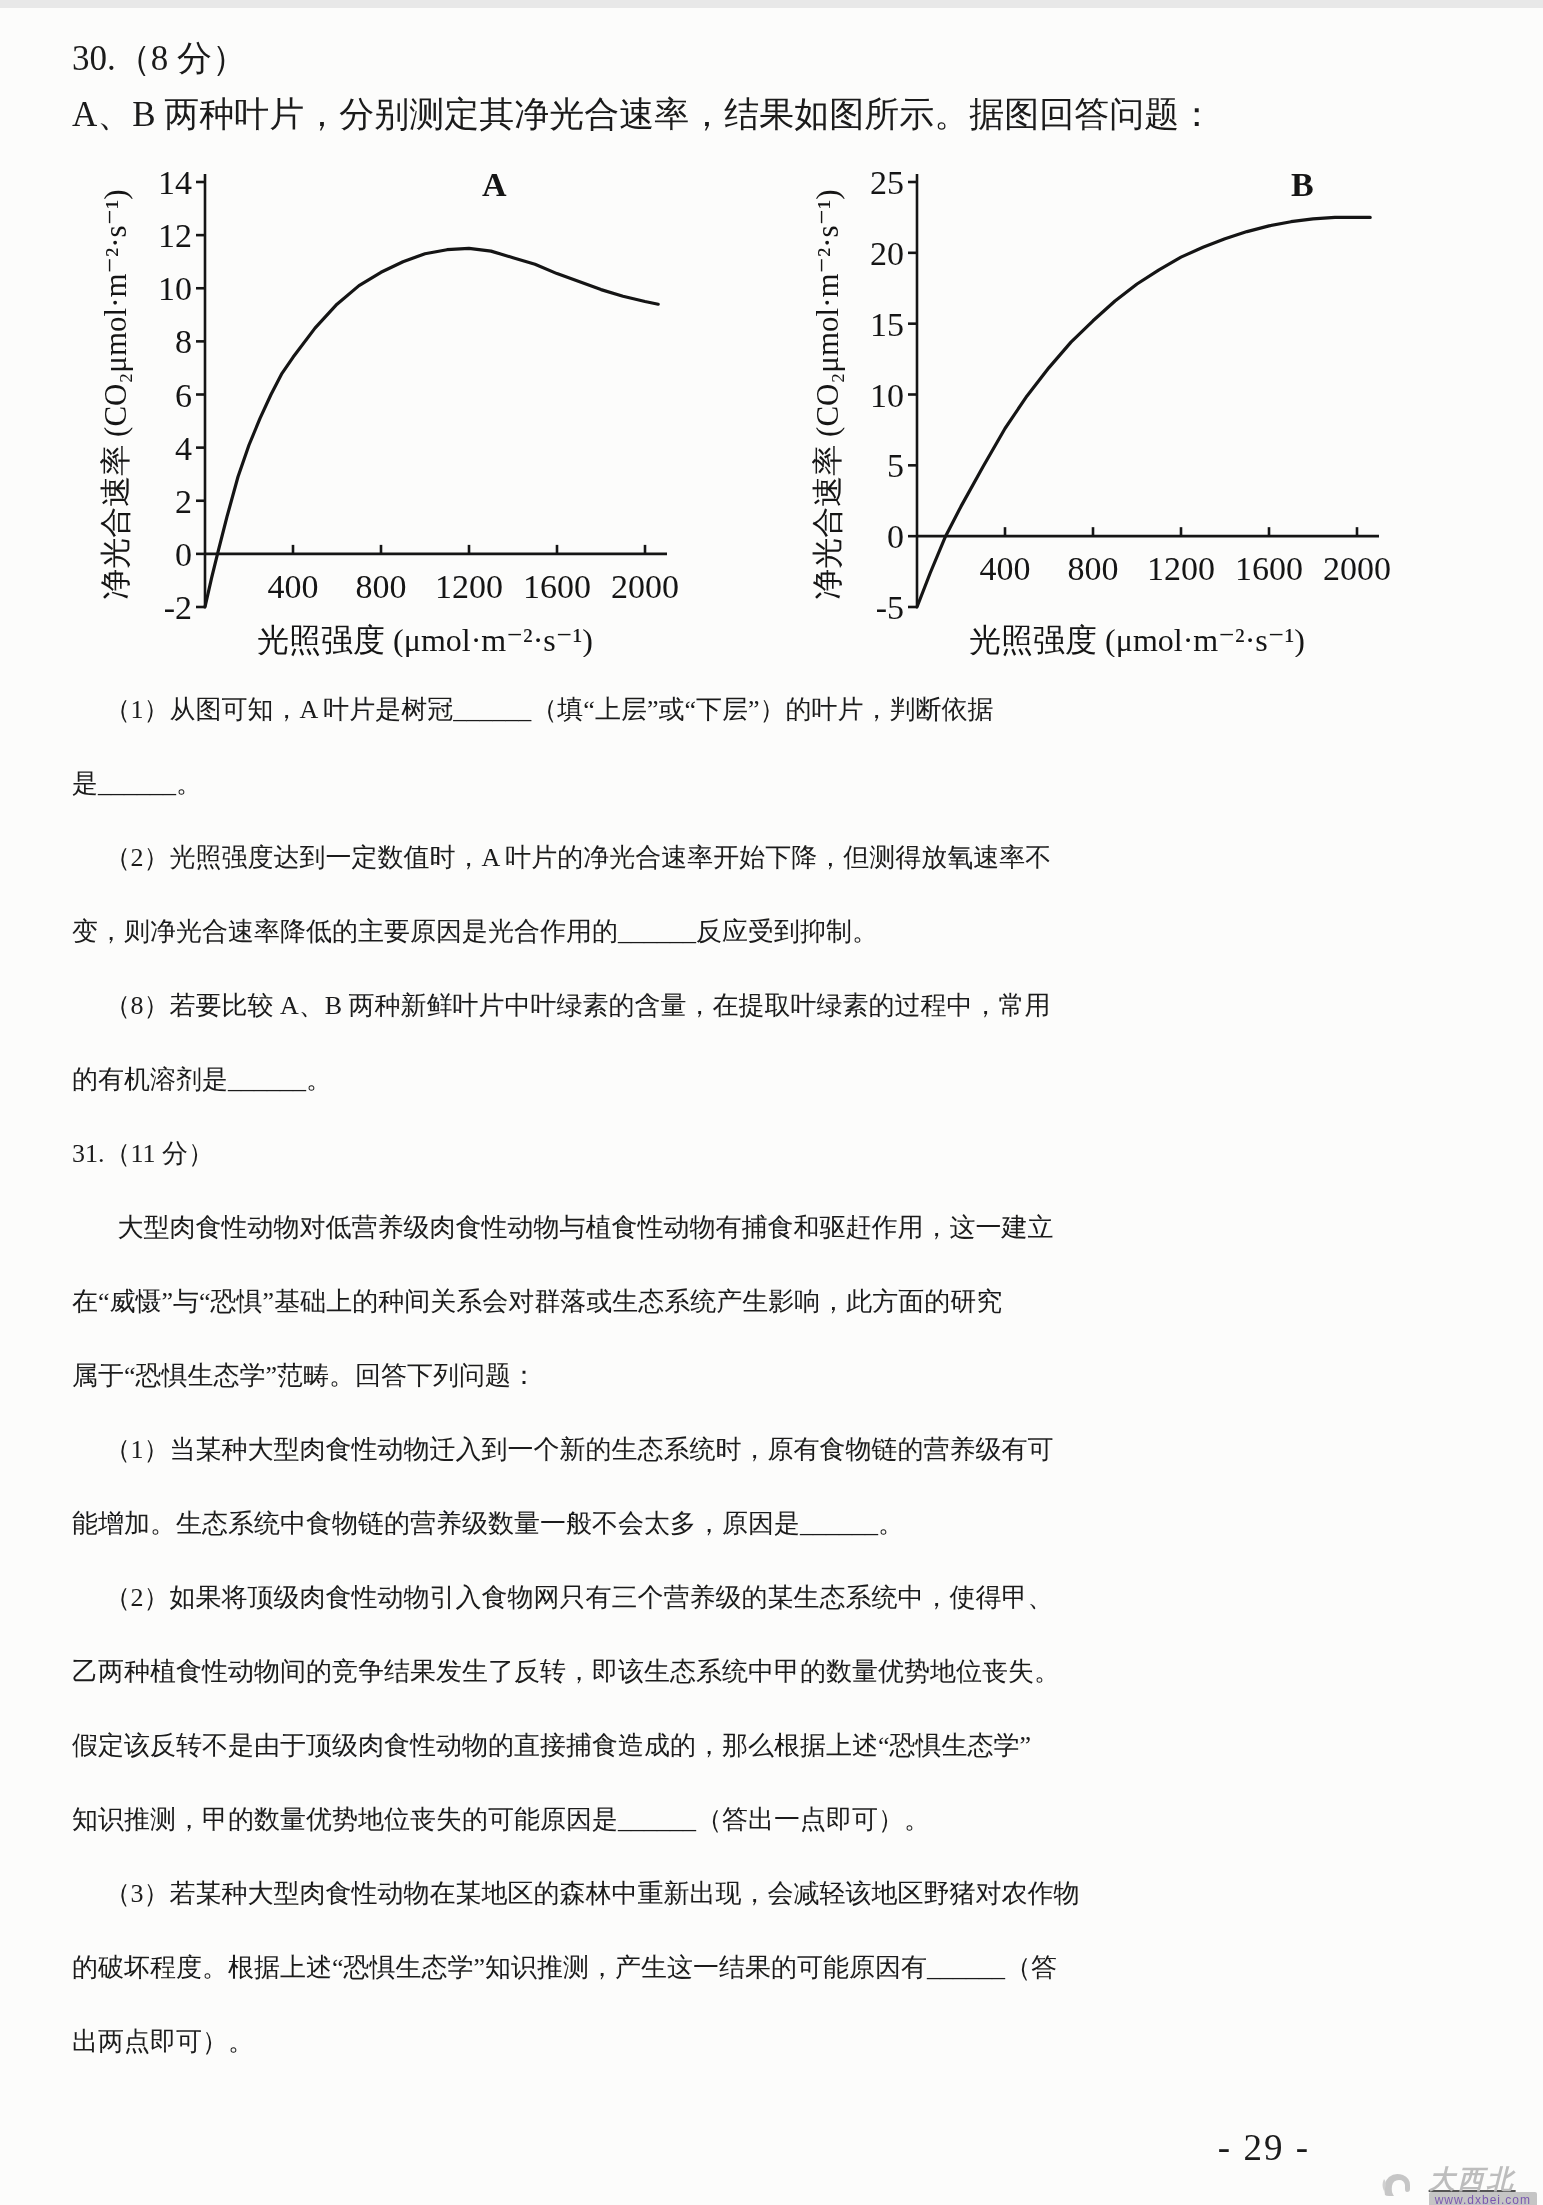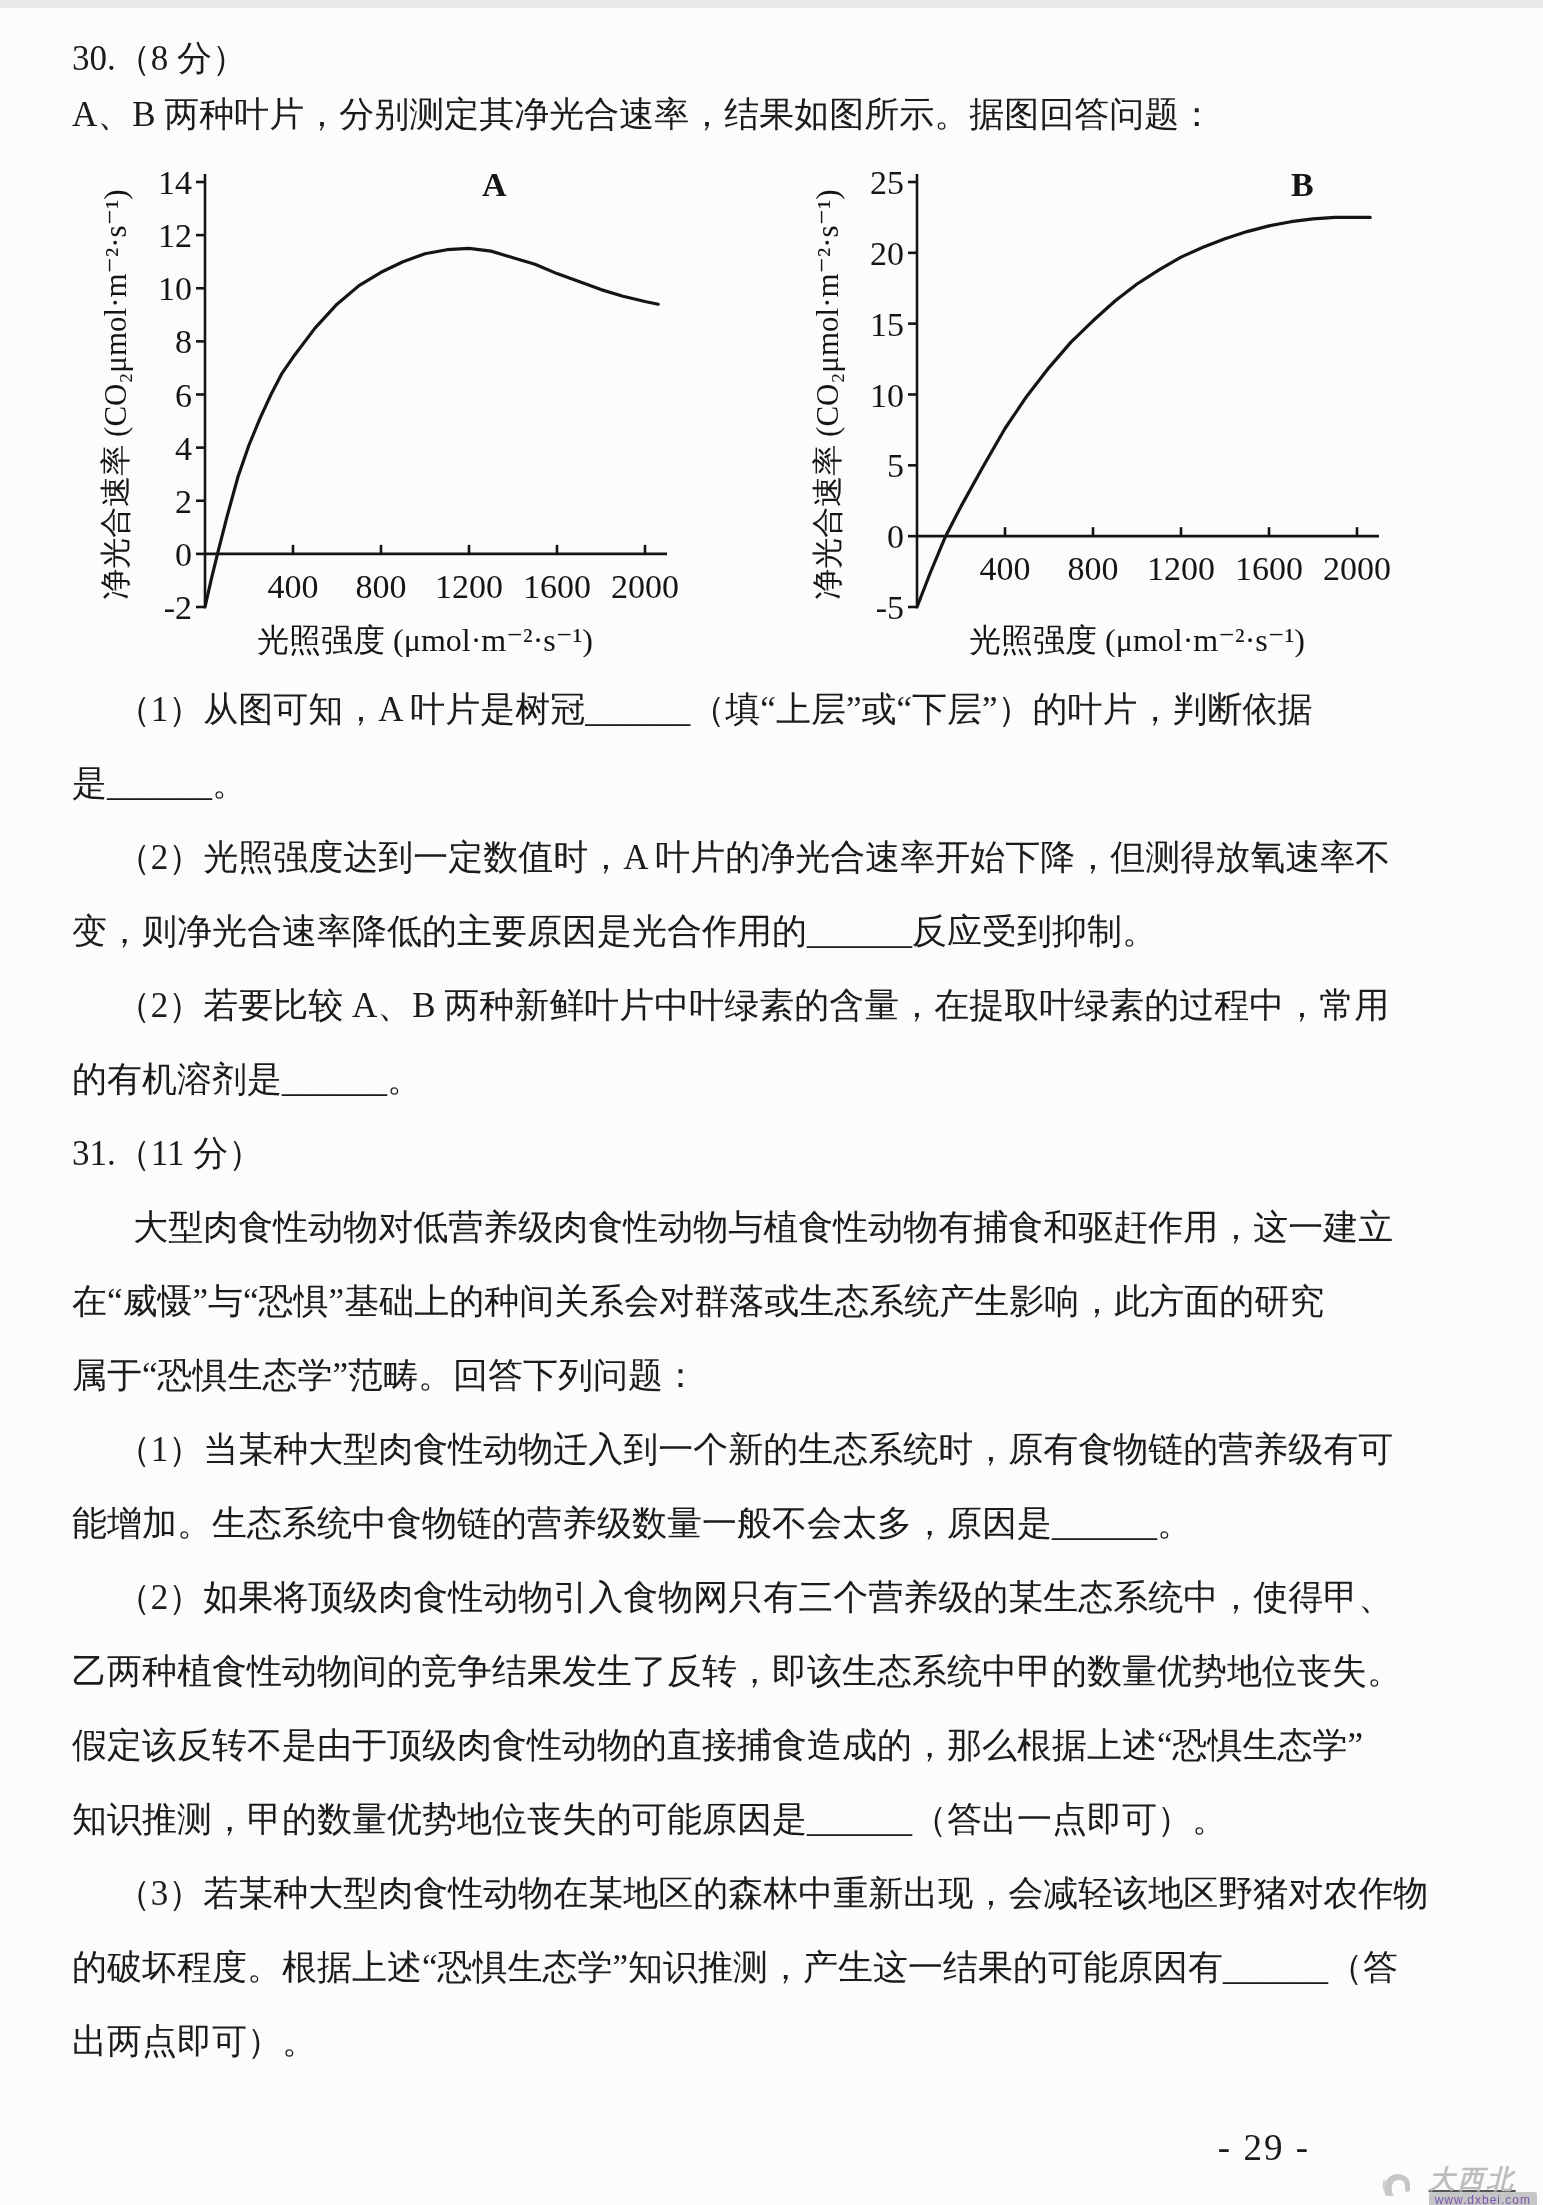--- a/index.html
+++ b/index.html
@@ -14,21 +14,21 @@
     padding:22px 75px 0 72px;
     overflow:hidden;
   }
   .qheader {
     font-size:35px; line-height:58px; white-space:nowrap;
   }
   .line {
     font-size:35px; line-height:54px; white-space:nowrap;
   }
   .bodyline {
-    font-size:35px; line-height:74px; white-space:nowrap;
+    font-size:26px; line-height:74px; white-space:nowrap;
   }
   .ind1 { text-indent:1.25em; }
   .ind2 { text-indent:1.75em; }
   .charts-row {
     display:flex; gap:100px;
     margin:10px 0 16px 28px;
   }
   .chart-fig { width:612px; height:505px; }
   svg.chart { width:612px; height:505px; display:block; }
   svg.chart text { font-family:"Liberation Serif","DejaVu Serif",serif; fill:#151515; }
@@ -136,21 +136,21 @@
           <text x="325" y="499" text-anchor="middle" font-size="32">光照强度 (μmol·m⁻²·s⁻¹)</text>
           <text x="26" y="242.5" text-anchor="middle" font-size="31" transform="rotate(-90 26 242.5)">净光合速率 (CO₂μmol·m⁻²·s⁻¹)</text>
         </svg>
     </figure>
   </div>
 
   <div class="bodyline ind1">（1）从图可知，A 叶片是树冠______（填“上层”或“下层”）的叶片，判断依据</div>
   <div class="bodyline">是______。</div>
   <div class="bodyline ind1">（2）光照强度达到一定数值时，A 叶片的净光合速率开始下降，但测得放氧速率不</div>
   <div class="bodyline">变，则净光合速率降低的主要原因是光合作用的______反应受到抑制。</div>
-  <div class="bodyline ind1">（2）若要比较 A、B 两种新鲜叶片中叶绿素的含量，在提取叶绿素的过程中，常用</div>
+  <div class="bodyline ind1">（8）若要比较 A、B 两种新鲜叶片中叶绿素的含量，在提取叶绿素的过程中，常用</div>
   <div class="bodyline">的有机溶剂是______。</div>
 
   <div class="bodyline">31.（11 分）</div>
 
   <div class="bodyline ind2">大型肉食性动物对低营养级肉食性动物与植食性动物有捕食和驱赶作用，这一建立</div>
   <div class="bodyline">在“威慑”与“恐惧”基础上的种间关系会对群落或生态系统产生影响，此方面的研究</div>
   <div class="bodyline">属于“恐惧生态学”范畴。回答下列问题：</div>
 
   <div class="bodyline ind1">（1）当某种大型肉食性动物迁入到一个新的生态系统时，原有食物链的营养级有可</div>
   <div class="bodyline">能增加。生态系统中食物链的营养级数量一般不会太多，原因是______。</div>

